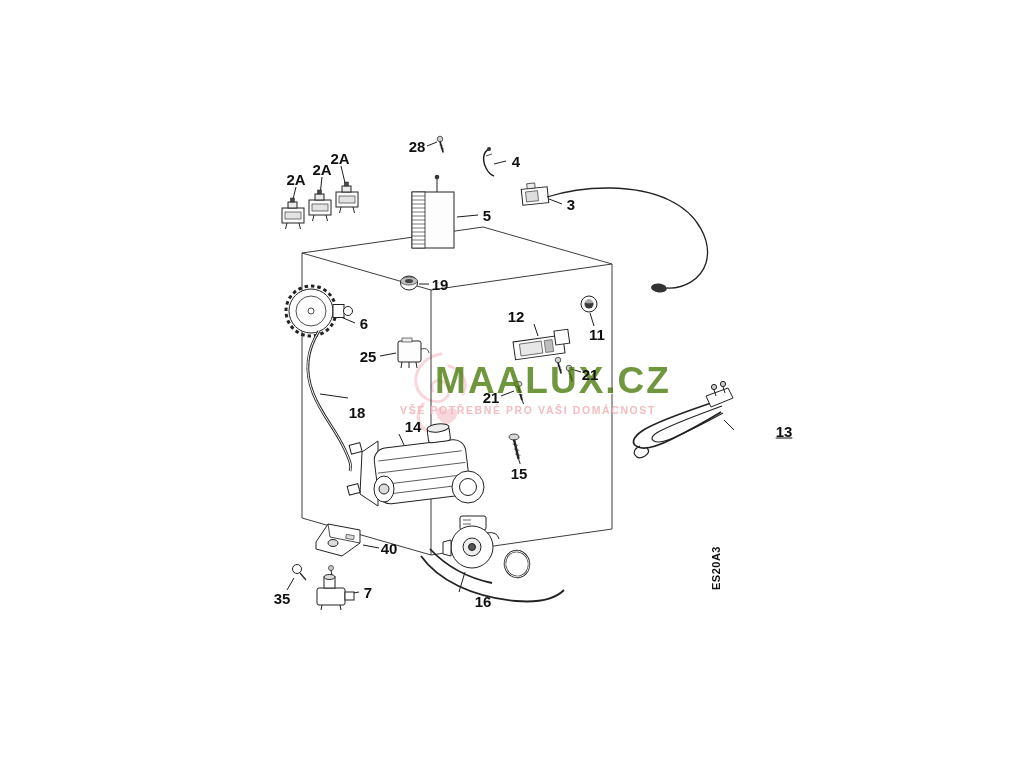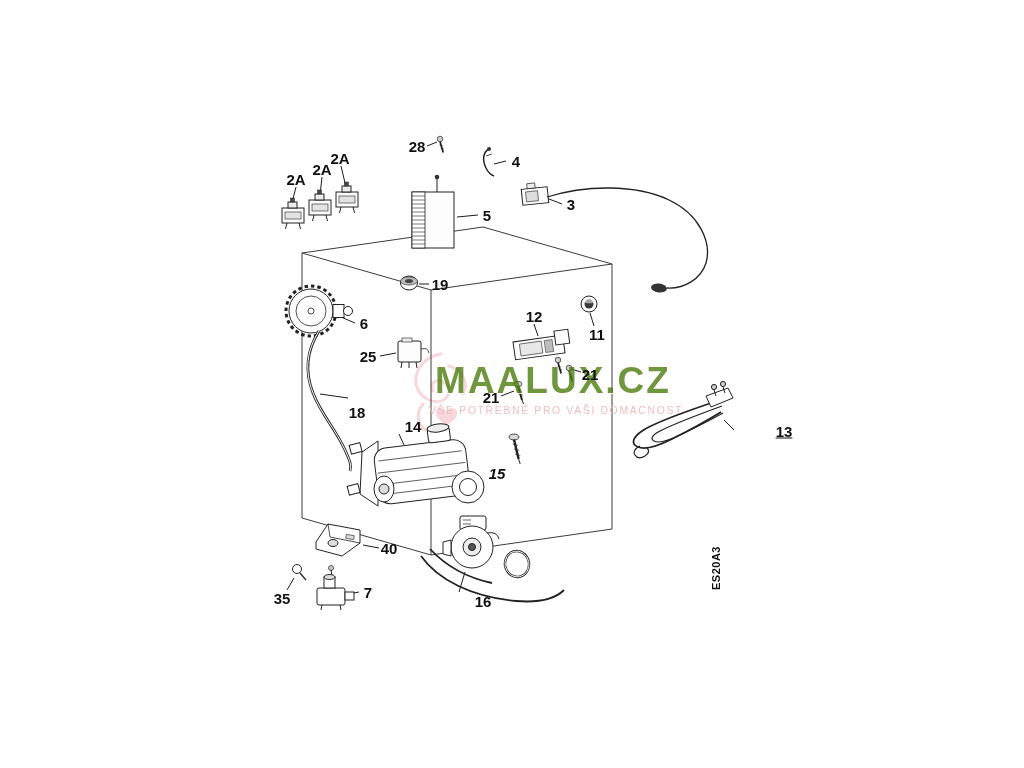--- a/index.html
+++ b/index.html
@@ -14,22 +14,22 @@
     font-size:15px;font-weight:bold;color:#101010;white-space:nowrap;
     user-select:none;
   }
   .wm-brand{
     position:absolute;left:553px;top:381px;transform:translate(-50%,-50%);
     font-size:37px;font-weight:bold;letter-spacing:2px;
     color:#4d7c0f;opacity:.8;white-space:nowrap;
     text-shadow:0 1px 0 #ffffff;
   }
   .wm-tagline{
-    position:absolute;left:556px;top:410px;transform:translate(-50%,-50%);
-    font-size:10.5px;font-weight:normal;letter-spacing:1.6px;
+    position:absolute;left:528px;top:410px;transform:translate(-50%,-50%);
+    font-size:10.5px;font-weight:bold;letter-spacing:1.6px;
     color:#f2b6bb;opacity:.9;white-space:nowrap;
   }
   .wm-logo{position:absolute;left:383px;top:336px;opacity:.65;}
   .diagram-code{
     position:absolute;left:716px;top:568px;transform:translate(-50%,-50%) rotate(-90deg);
     font-size:11px;font-weight:bold;color:#111;letter-spacing:.5px;white-space:nowrap;
   }
 </style>
 </head>
 <body>
@@ -270,29 +270,29 @@
   <div>
       <div class="part-label" style="left: 296px; top: 179px;">2A</div>
       <div class="part-label" style="left: 322px; top: 169px;">2A</div>
       <div class="part-label" style="left: 340px; top: 158px;">2A</div>
       <div class="part-label" style="left: 417px; top: 146px;">28</div>
       <div class="part-label" style="left: 516px; top: 161px;">4</div>
       <div class="part-label" style="left: 571px; top: 204px;">3</div>
       <div class="part-label" style="left: 487px; top: 215px;">5</div>
       <div class="part-label" style="left: 440px; top: 284px;">19</div>
       <div class="part-label" style="left: 364px; top: 323px;">6</div>
-      <div class="part-label" style="left: 534px; top: 316px; text-align: right;">12</div>
+      <div class="part-label" style="left: 516px; top: 316px; text-align: right;">12</div>
       <div class="part-label" style="left: 597px; top: 334px;">11</div>
       <div class="part-label" style="left: 368px; top: 356px;">25</div>
       <div class="part-label" style="left: 590px; top: 374px;">21</div>
       <div class="part-label" style="left: 491px; top: 397px;">21</div>
       <div class="part-label" style="left: 357px; top: 400px; margin-top: 12px;">18</div>
       <div class="part-label" style="left: 399px; top: 426px; margin-left: 14px;">14</div>
       <div class="part-label" style="left: 784px; top: 431px; text-decoration: underline;">13</div>
-      <div class="part-label" style="left: 497px; top: 473px; font-style: italic;">15</div>
+      <div class="part-label" style="left: 519px; top: 473px;">15</div>
       <div class="part-label" style="left: 389px; top: 548px;">40</div>
       <div class="part-label" style="left: 483px; top: 601px;">16</div>
       <div class="part-label" style="left: 282px; top: 598px;">35</div>
       <div class="part-label" style="left: 368px; top: 592px;">7</div>
     </div>
 
   <div class="diagram-code">ES20A3</div>
 
 </div>
 

